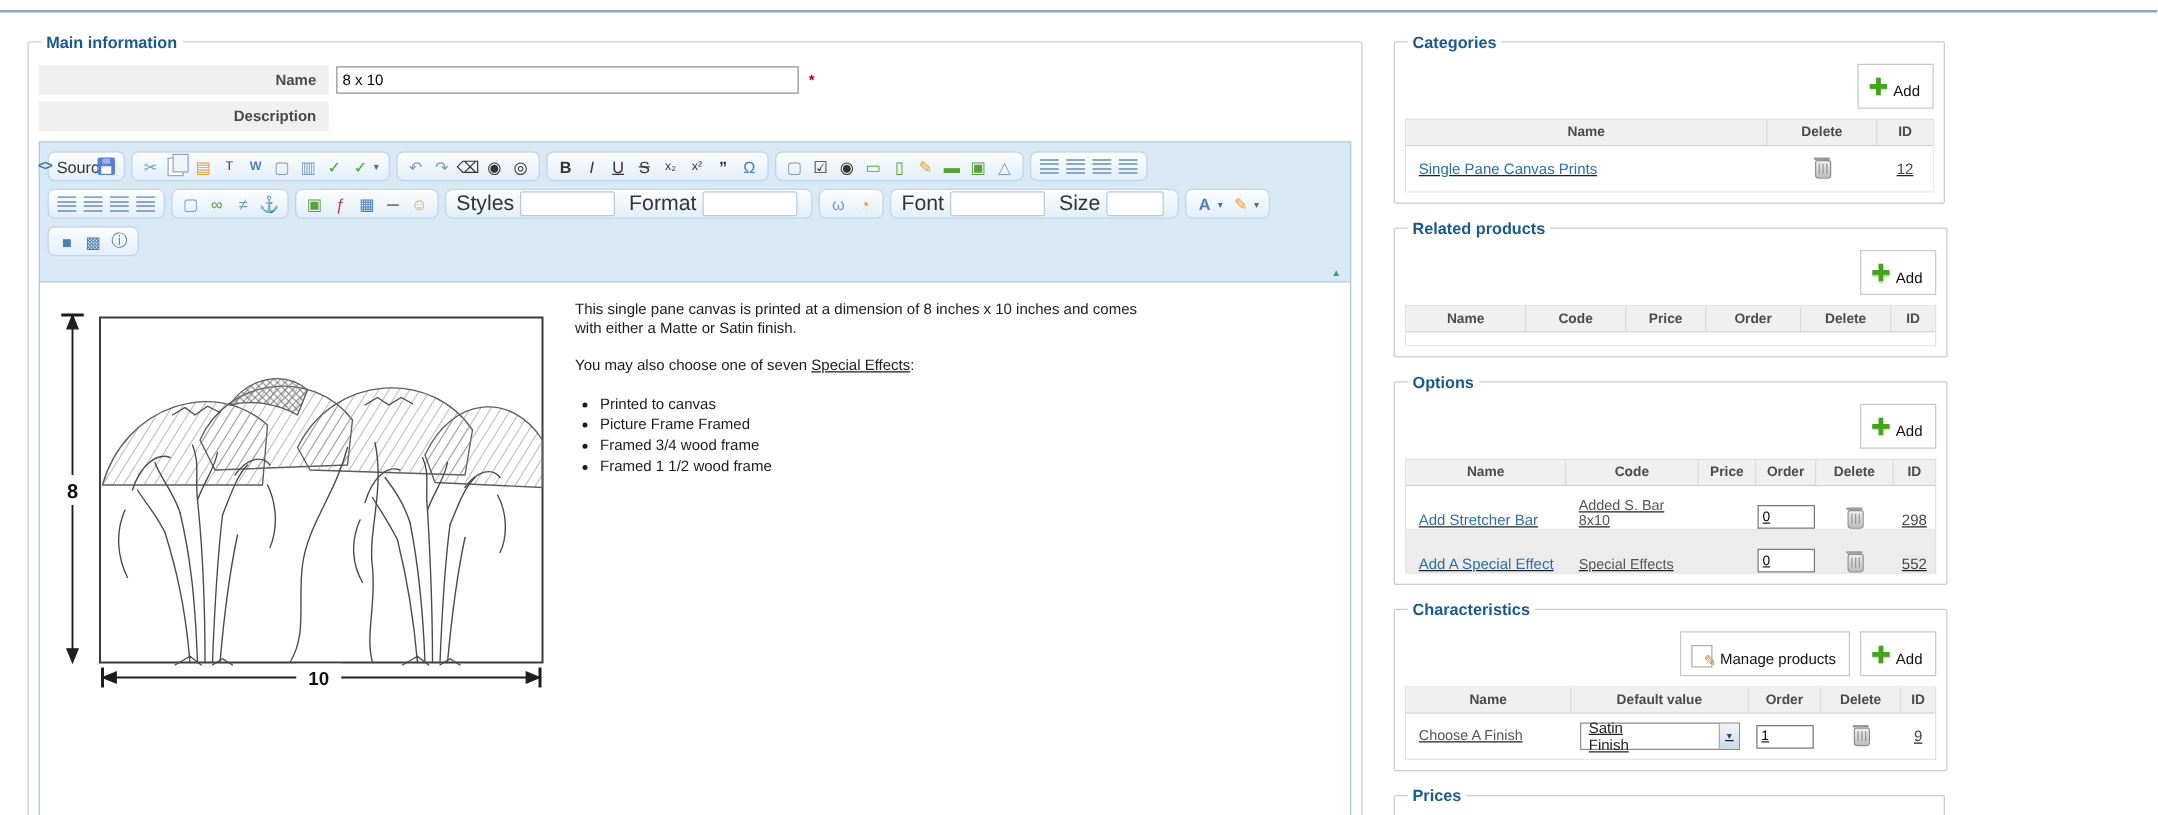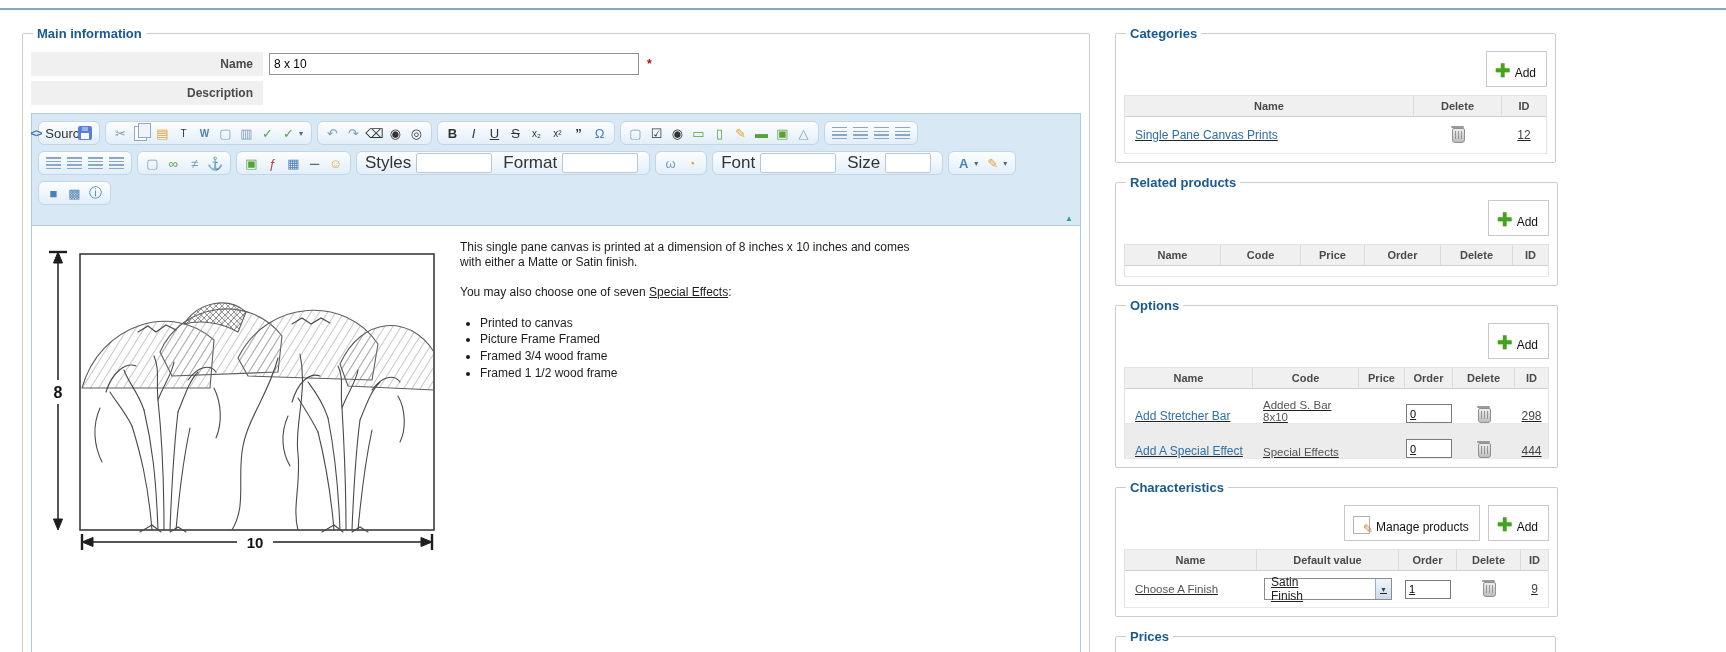--- a/index.html
+++ b/index.html
@@ -394,21 +394,21 @@
           <a class="lnk" href="#">Add A Special Effect</a>
         </div>
         <div class="td c1 left-cell muted">Special Effects</div>
         <div class="td c2"></div>
         <div class="td c3">
           <input class="oi" type="text" value="0" style="">
         </div>
         <div class="td c4">
             <span class="trash"></span>
           </div>
-        <div class="td c5 idtxt">444</div>
+        <div class="td c5 idtxt">552</div>
       </div>
     </div>
   </fieldset>
 
   <fieldset class="chr">
     <legend>Characteristics</legend>
     <div class="addrow">
       <div class="btn">
         <span class="ic-note"></span>
         <span class="btnlabel">Manage products</span>

